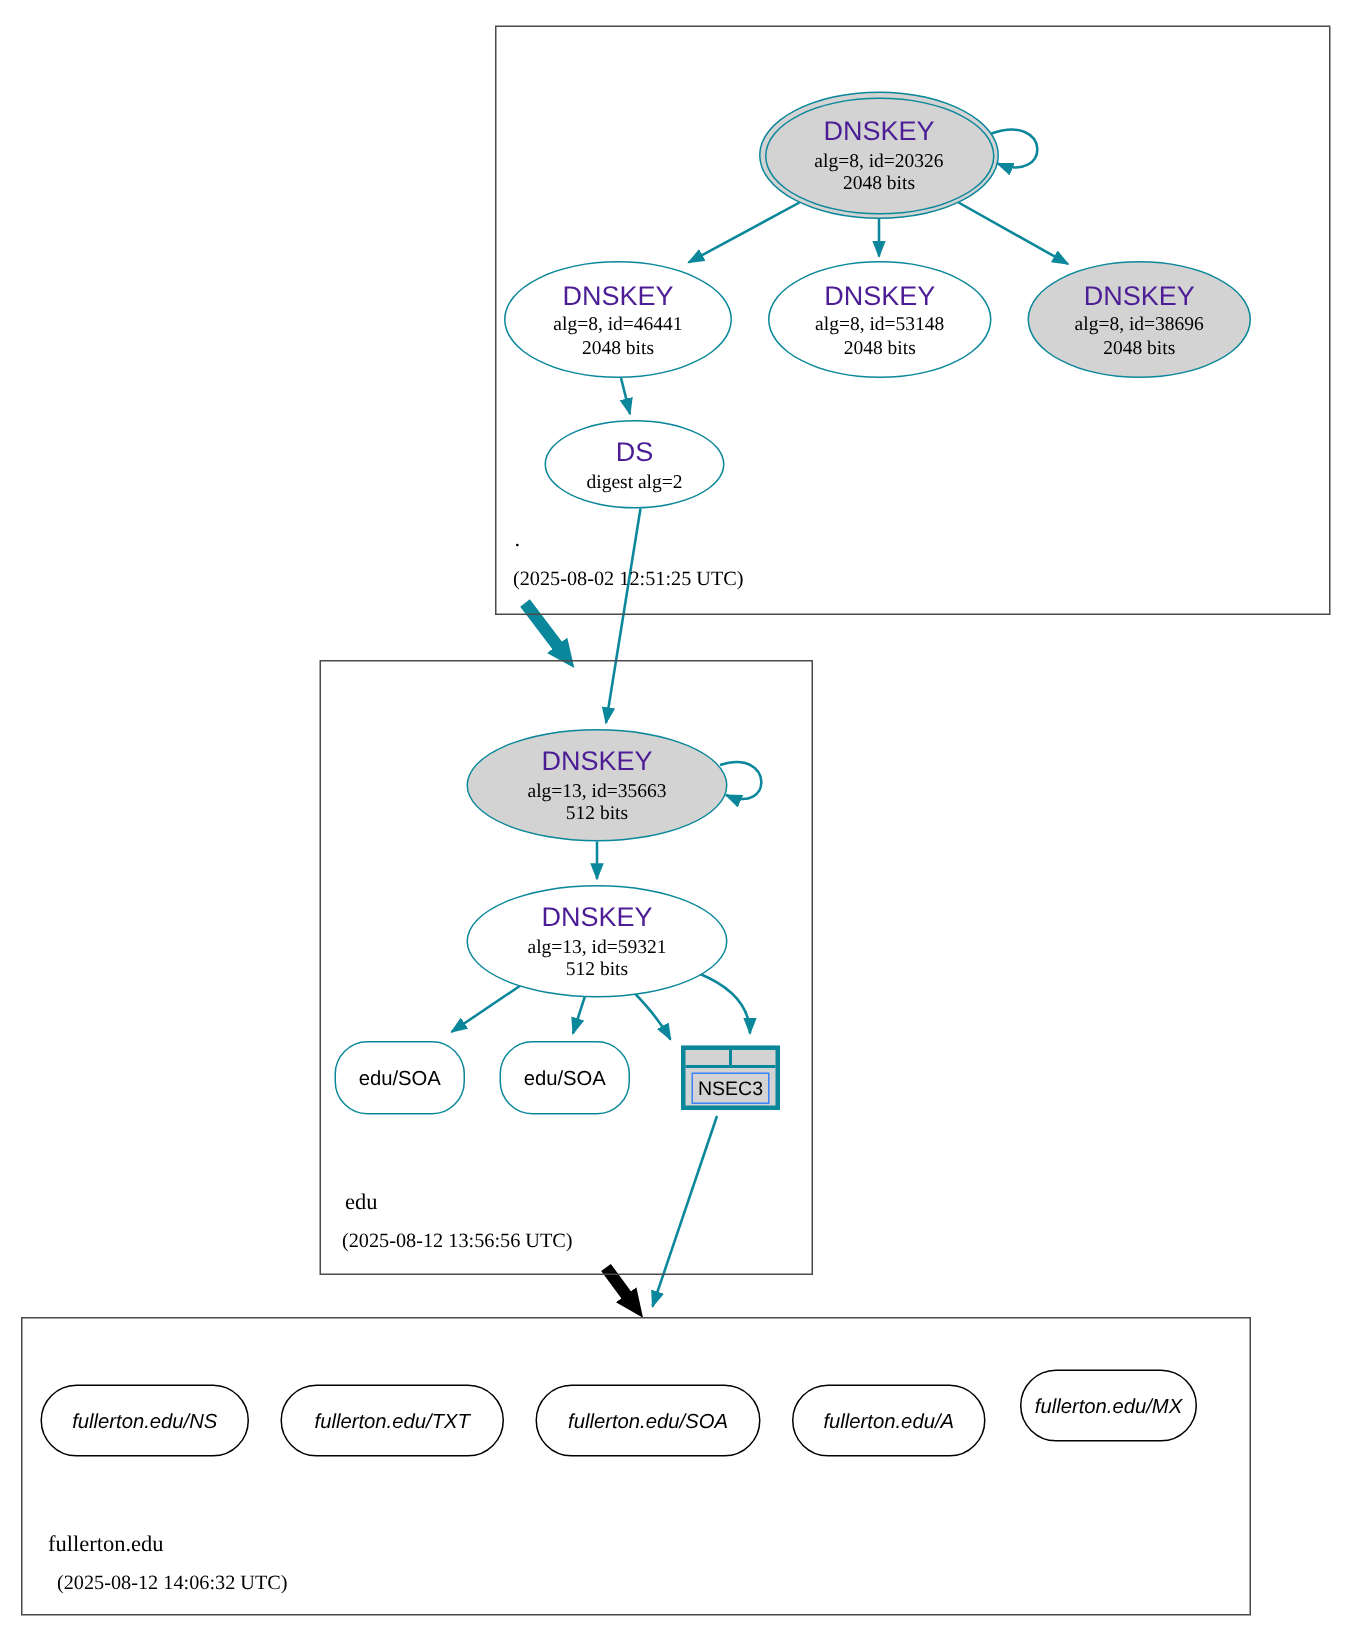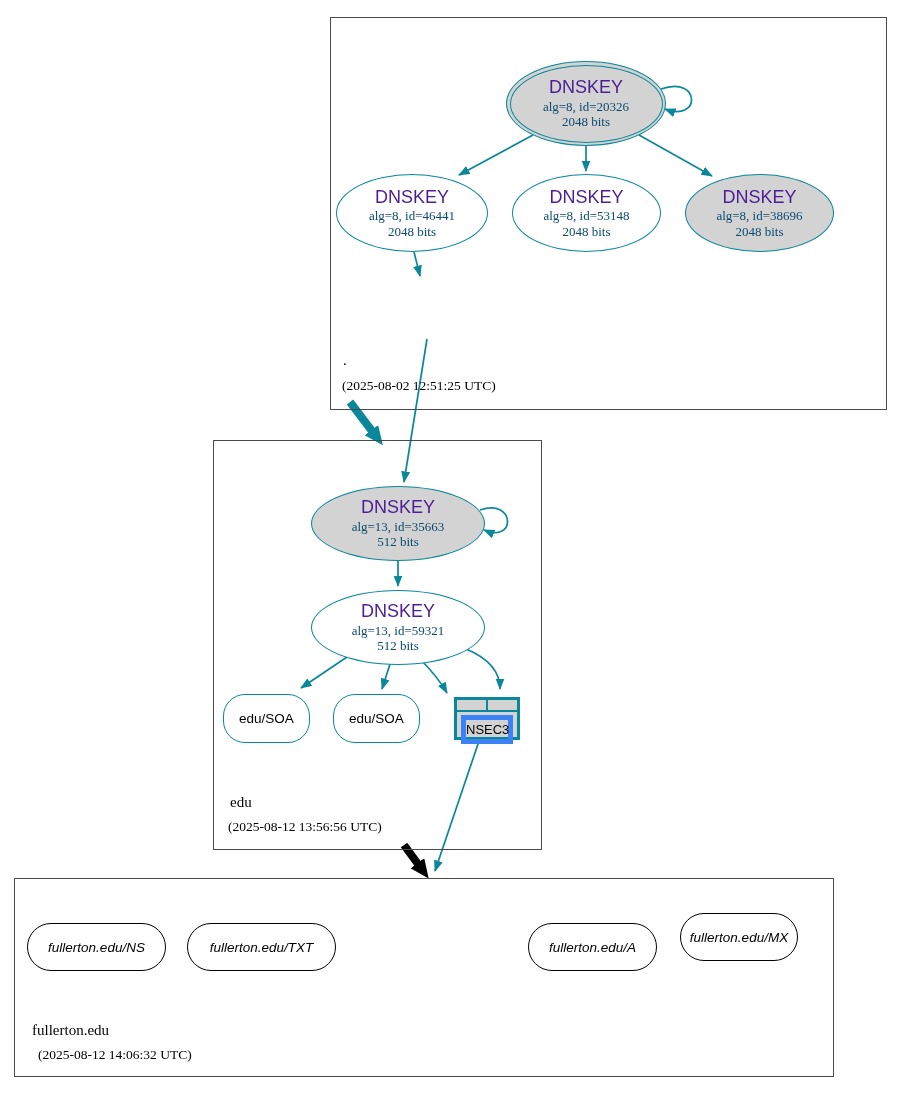--- a/index.html
+++ b/index.html
@@ -11,31 +11,31 @@
   .zone-ts{position:absolute;font-family:"Liberation Serif",serif;font-size:13.5px;color:#000;z-index:3;}
   .ellipse{position:absolute;border:1.6px solid #0a879a;border-radius:50%;background:#fff;
            display:flex;flex-direction:column;align-items:center;justify-content:center;
            text-align:center;z-index:4;box-sizing:border-box;}
   .shaded{background:#d3d3d3;}
   .double{padding:0;}
   .double .inner{position:absolute;left:2.5px;top:2.5px;right:2.5px;bottom:2.5px;
            border:1.6px solid #0a879a;border-radius:50%;display:flex;flex-direction:column;
            align-items:center;justify-content:center;text-align:center;background:#d3d3d3;}
   .node-title{font-family:"Liberation Sans",sans-serif;font-size:18px;color:#4c1d95;line-height:1.2;}
-  .node-detail{font-family:"Liberation Serif",serif;font-size:13px;color:#0c4a6e;line-height:1.2;}
+  .node-detail{font-family:"Liberation Serif",serif;font-size:13px;color:#000000;line-height:1.2;}
   .rrset{position:absolute;background:#fff;display:flex;align-items:center;justify-content:center;
          font-family:"Liberation Sans",sans-serif;font-size:13.5px;color:#000;z-index:4;
          box-sizing:border-box;}
   .rrset.teal{border:1.6px solid #0a879a;border-radius:22px;}
   .rrset.black{border:1.8px solid #000;border-radius:24px;font-style:italic;}
   .nsec3{position:absolute;border:3px solid #0a879a;background:#d3d3d3;z-index:4;box-sizing:border-box;}
   .nsec3 .hdr{display:flex;height:10px;border-bottom:2px solid #0a879a;}
   .nsec3 .hdr .cell{flex:1;}
   .nsec3 .hdr .cell:first-child{border-right:2px solid #0a879a;}
-  .nsec3 .lbl{margin:3px 4px;border:5px solid #3b82f6;text-align:center;
+  .nsec3 .lbl{margin:3px 4px;border:1px solid #3b82f6;text-align:center;
           font-family:"Liberation Sans",sans-serif;font-size:13px;line-height:19px;color:#000;}
 </style>
 </head>
 <body>
 
 <div id="canvas">
 
   <svg class="edges" width="900" height="1094" viewBox="0 0 900 1094">
     <defs>
       <marker id="arr-teal" markerUnits="userSpaceOnUse" markerWidth="13" markerHeight="10" refX="10.5" refY="4.5" orient="auto">
@@ -93,20 +93,24 @@
     <div class="node-detail">alg=8, id=53148</div>
     <div class="node-detail">2048 bits</div>
   </div>
 
   <div class="ellipse shaded" style="left:685px;top:174px;width:149px;height:78px;">
     <div class="node-title">DNSKEY</div>
     <div class="node-detail">alg=8, id=38696</div>
     <div class="node-detail">2048 bits</div>
   </div>
 
+  <div class="ellipse" style="left:363px;top:280px;width:120px;height:59px;">
+    <div class="node-title">DS</div>
+    <div class="node-detail">digest alg=2</div>
+  </div>
 
   <div class="zone-box" style="left:213px;top:440px;width:327px;height:408px;"></div>
   <div class="zone-label" style="left:230px;top:794px;">edu</div>
   <div class="zone-ts" style="left:228px;top:819px;">(2025-08-12 13:56:56 UTC)</div>
 
   <div class="ellipse shaded" style="left:311px;top:486px;width:174px;height:75px;">
     <div class="node-title">DNSKEY</div>
     <div class="node-detail">alg=13, id=35663</div>
     <div class="node-detail">512 bits</div>
   </div>
@@ -135,20 +139,23 @@
   <div class="zone-box" style="left:14px;top:878px;width:818px;height:197px;"></div>
   <div class="zone-label" style="left:32px;top:1022px;">fullerton.edu</div>
   <div class="zone-ts" style="left:38px;top:1047px;">(2025-08-12 14:06:32 UTC)</div>
 
   <div class="rrset black" style="left:27px;top:923px;width:139px;height:48px;">
     <span>fullerton.edu/NS</span>
   </div>
   <div class="rrset black" style="left:187px;top:923px;width:149px;height:48px;">
     <span>fullerton.edu/TXT</span>
   </div>
+  <div class="rrset black" style="left:357px;top:923px;width:150px;height:48px;">
+    <span>fullerton.edu/SOA</span>
+  </div>
   <div class="rrset black" style="left:528px;top:923px;width:129px;height:48px;">
     <span>fullerton.edu/A</span>
   </div>
   <div class="rrset black" style="left:680px;top:913px;width:118px;height:48px;">
     <span>fullerton.edu/MX</span>
   </div>
 
 </div>
 
 </body></html>

